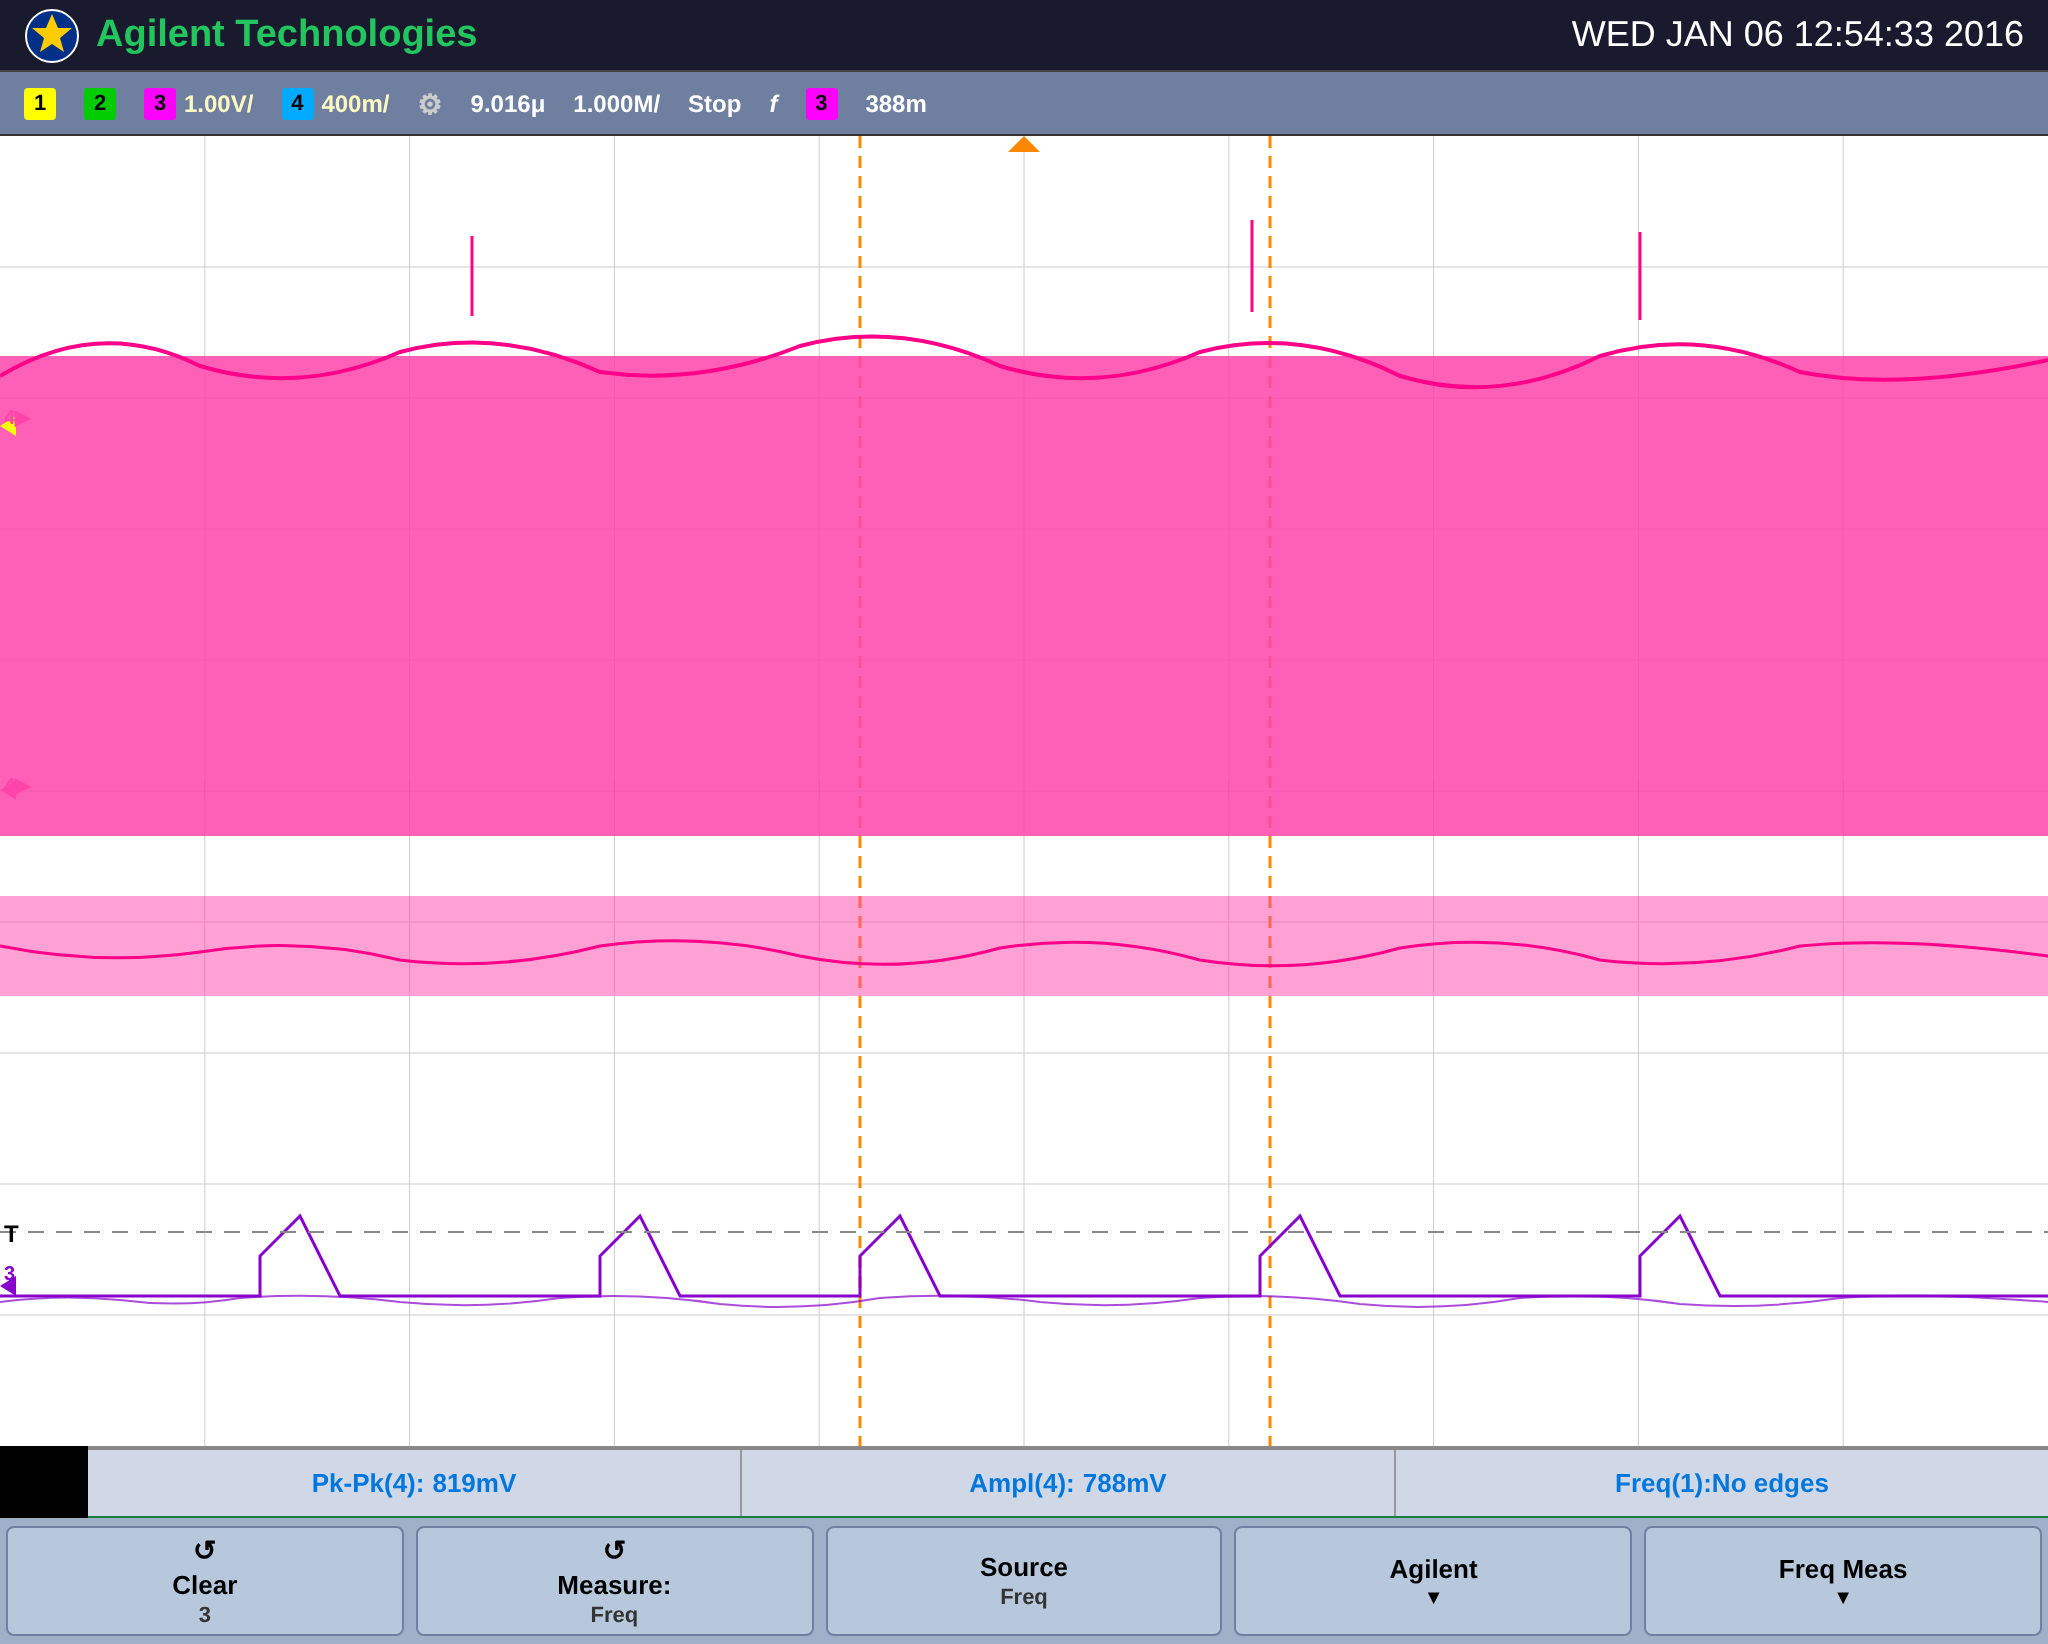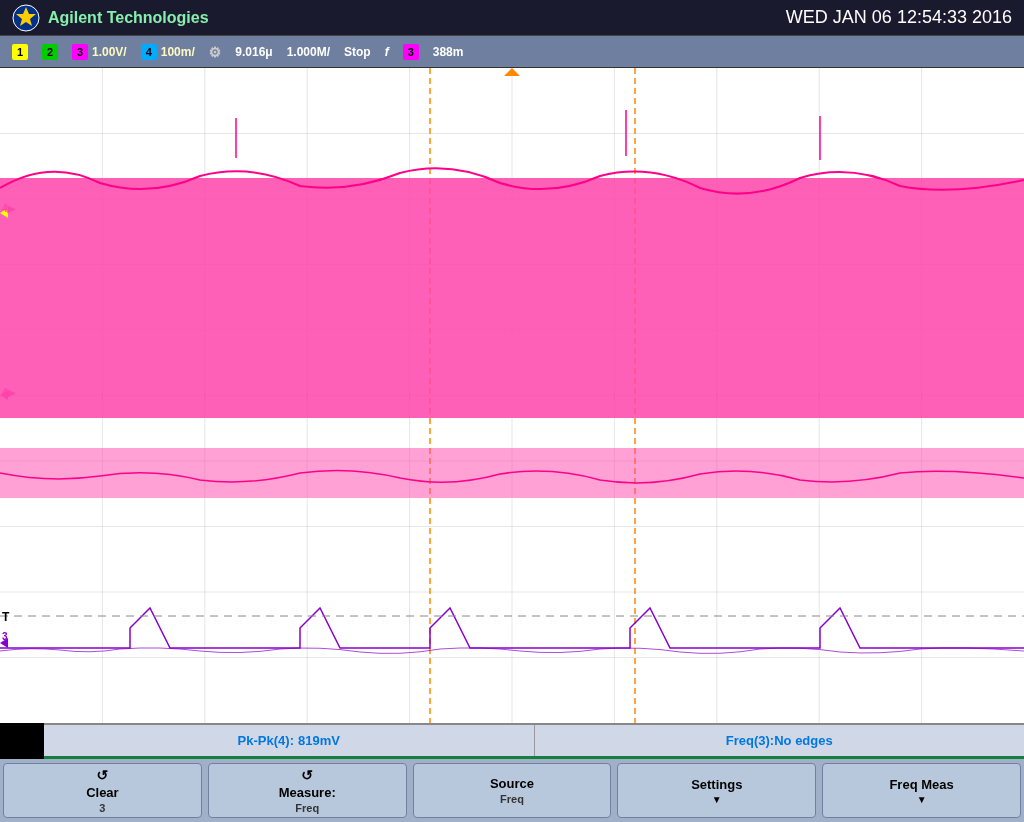--- a/index.html
+++ b/index.html
@@ -24,22 +24,22 @@
     #header-left {
       display: flex;
       align-items: center;
       gap: 8px;
     }
     #logo {
       width: 28px;
       height: 28px;
     }
     #company-name {
-      color: #86efac;
-      font-size: 16px;
+      color: #22c55e;
+      font-size: 19px;
       font-weight: bold;
     }
     #timestamp {
       color: #fff;
       font-size: 18px;
     }
 
     
     #toolbar {
       background: #6e7fa0;
@@ -84,21 +84,21 @@
       height: 655px;
       overflow: hidden;
     }
 
     
     #meas-bar {
       background: #d0d8e8;
       display: flex;
       height: 36px;
       border-top: 2px solid #888;
-      border-bottom: 3px solid #15803d;
+      border-bottom: 1px solid #15803d;
       margin-left: 44px;
     }
     .meas-cell {
       flex: 1;
       display: flex;
       align-items: center;
       justify-content: center;
       border-right: 1px solid #999;
       font-size: 13px;
       font-weight: bold;
@@ -171,21 +171,21 @@
   </span>
   <span class="toolbar-item">
     <span class="ch-badge ch2">2</span>
   </span>
   <span class="toolbar-item">
     <span class="ch-badge ch3">3</span>
     <span class="toolbar-val">1.00V/</span>
   </span>
   <span class="toolbar-item">
     <span class="ch-badge ch4">4</span>
-    <span class="toolbar-val">100m/</span>
+    <span class="toolbar-val">400m/</span>
   </span>
   <span class="toolbar-item gear-icon">⚙</span>
   <span class="toolbar-item">9.016μ</span>
   <span class="toolbar-item">1.000M/</span>
   <span class="toolbar-item">Stop</span>
   <span class="toolbar-item" style="font-style:italic;">f</span>
   <span class="toolbar-item">
     <span class="ch-badge ch3">3</span>
   </span>
   <span class="toolbar-item">388m</span>
@@ -270,40 +270,44 @@
     <text x="2" y="328" font-size="10" fill="#ff44aa" font-weight="bold">4▶</text>
   </svg>
 </div>
 
 <div id="meas-bar">
   <div class="meas-cell meas-ch4">
     <span>Pk-Pk(4):</span>
     <span style="margin-left:4px;">819mV</span>
   </div>
   <div class="meas-cell meas-ch4">
-    <span>Freq(3):No edges</span>
+    <span>Ampl(4):</span>
+    <span style="margin-left:4px;">788mV</span>
+  </div>
+  <div class="meas-cell meas-ch4">
+    <span>Freq(1):No edges</span>
   </div>
 </div>
 
 <div id="bottom-bar">
   <div class="btn-cell">
     <span class="btn-icon">↺</span>
     <span>Clear</span>
     <span class="btn-sub">3</span>
   </div>
   <div class="btn-cell">
     <span class="btn-icon">↺</span>
     <span>Measure:</span>
     <span class="btn-sub">Freq</span>
   </div>
   <div class="btn-cell">
     <span>Source</span>
     <span class="btn-sub">Freq</span>
   </div>
   <div class="btn-cell">
-    <span>Settings</span>
+    <span>Agilent</span>
     <span class="btn-arrow">▼</span>
   </div>
   <div class="btn-cell">
     <span>Freq Meas</span>
     <span class="btn-arrow">▼</span>
   </div>
 </div>
 
 </body></html>

